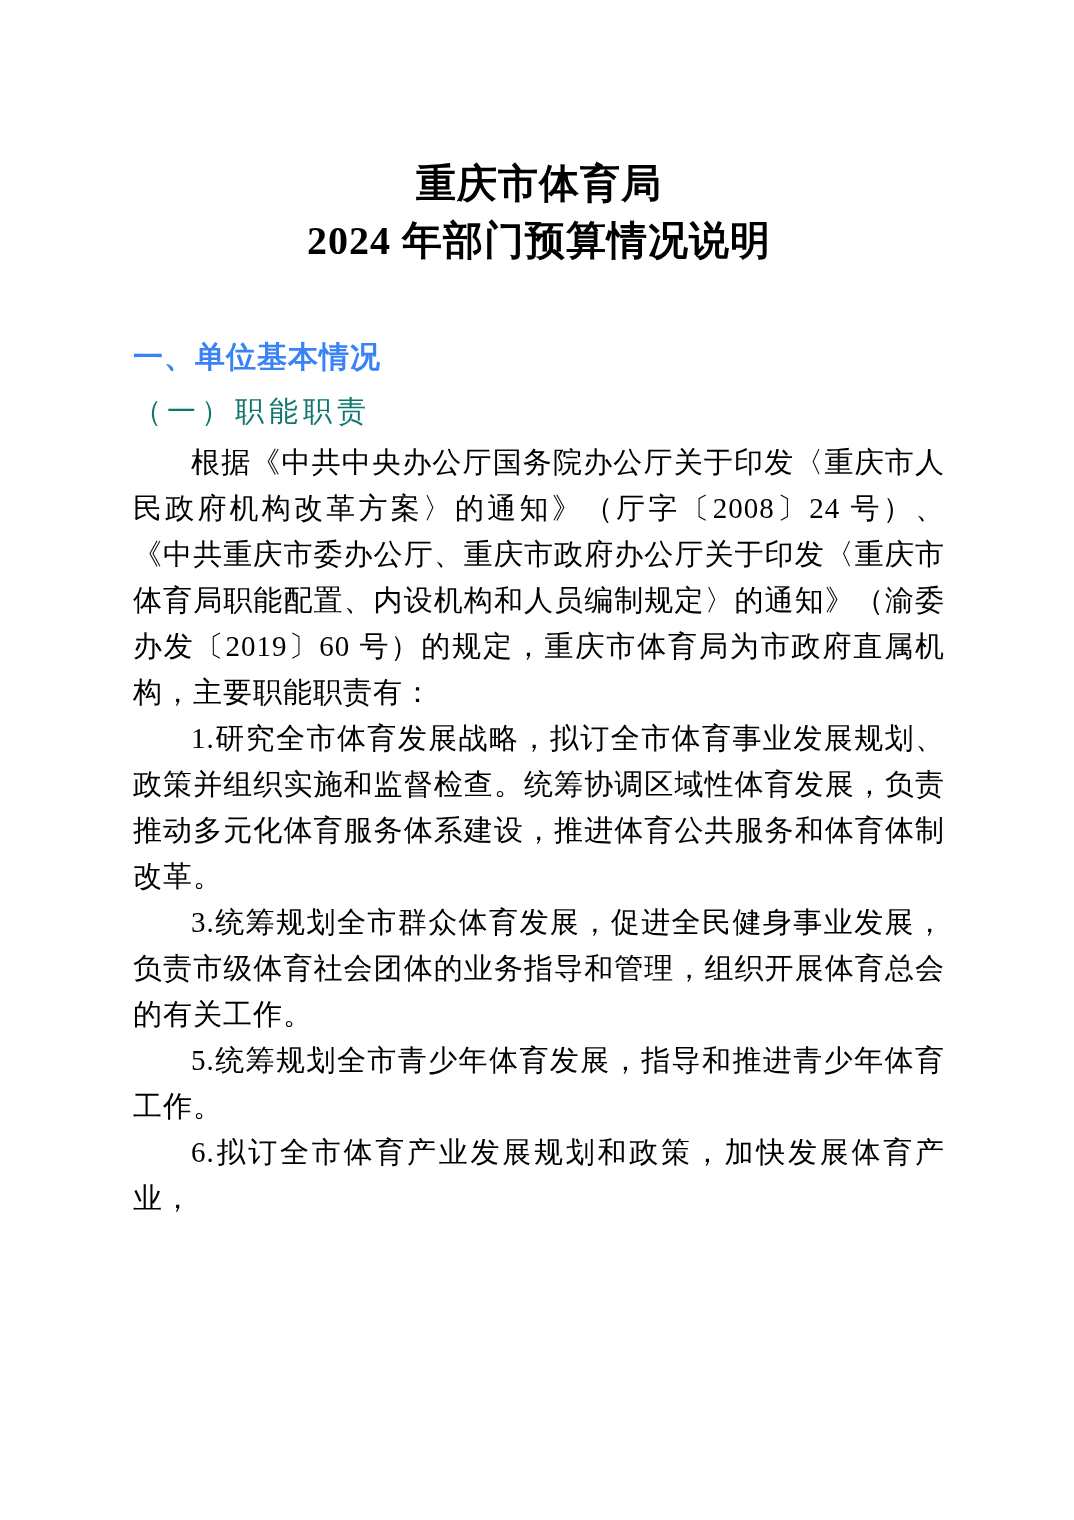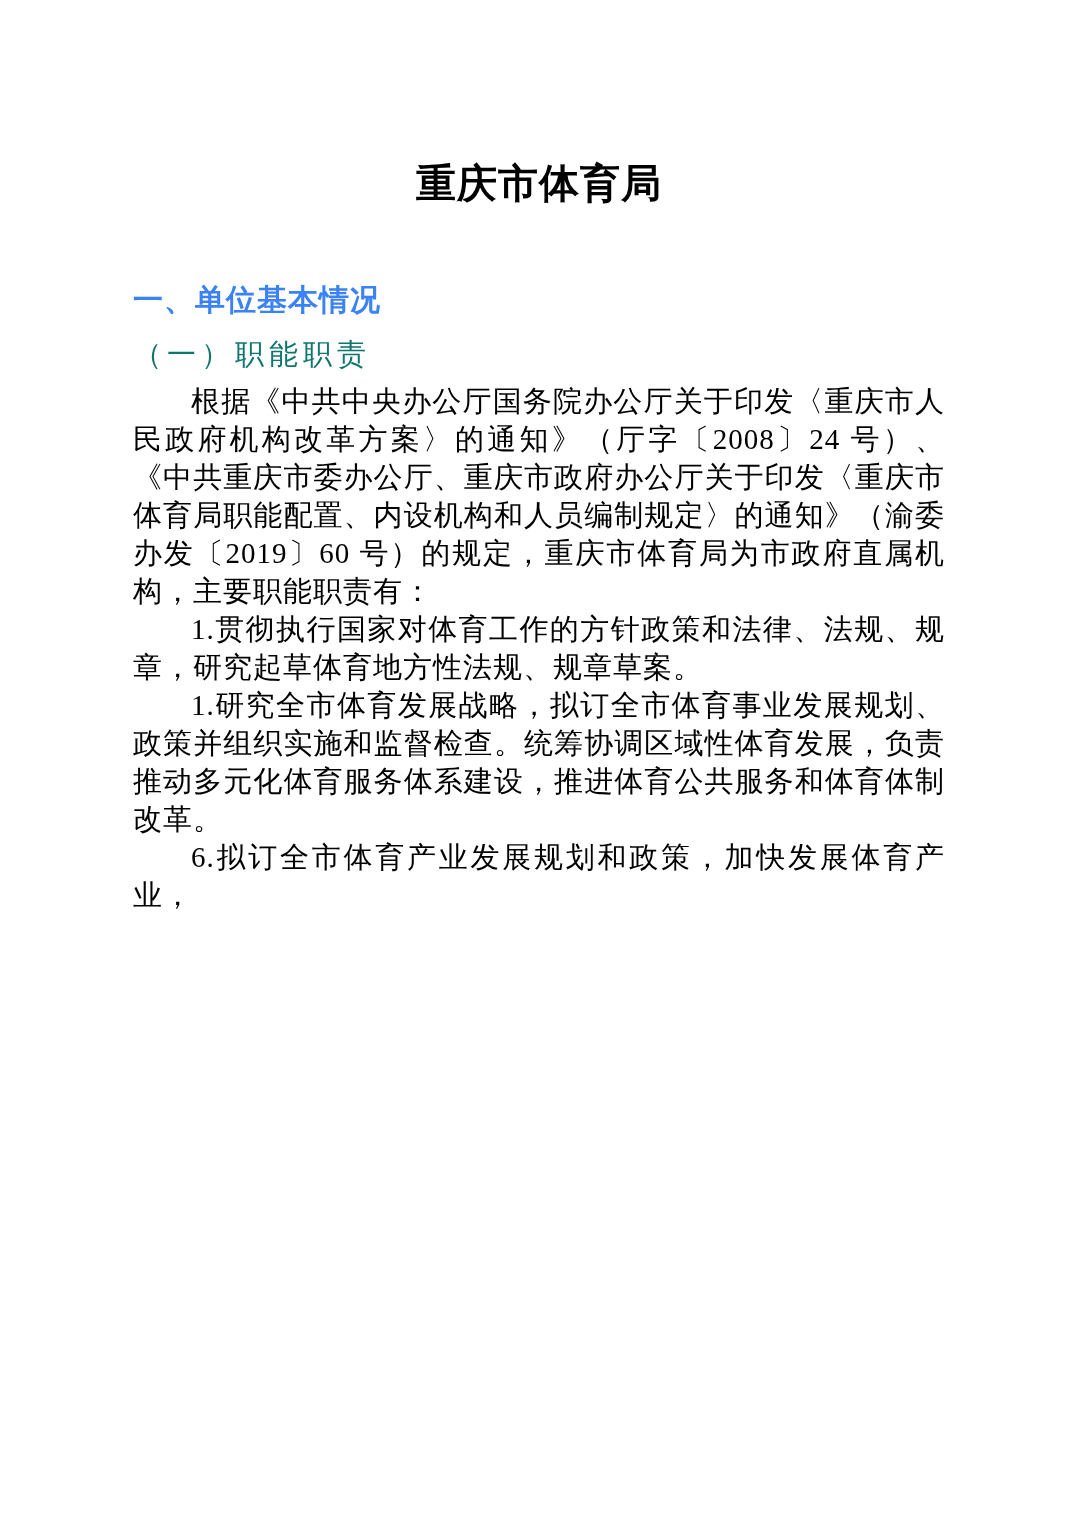--- a/index.html
+++ b/index.html
@@ -54,43 +54,45 @@
     font-weight: normal;
     font-size: 29px;
     line-height: 55px;
     letter-spacing: 5px;
     color: #0f766e;
   }
   .body-text p {
     margin: 0;
     font-family: "Liberation Serif", "DejaVu Serif", serif;
     font-size: 29px;
-    line-height: 38px;
+    line-height: 46px;
     letter-spacing: 1px;
     text-align: justify;
     text-justify: inter-ideograph;
     text-indent: 58px;
     color: #000000;
   }
 </style>
 </head>
 <body>
 
 <div class="doc-page">
   <div class="doc-content">
 
     <h1 class="doc-title">
       <span class="title-line">重庆市体育局</span>
+      <span class="title-line">2024 年部门预算情况说明</span>
     </h1>
 
     <div class="section-heading">一、单位基本情况</div>
 
     <div class="sub-heading">（一）职能职责</div>
 
     <div class="body-text">
       <p>根据《中共中央办公厅国务院办公厅关于印发〈重庆市人民政府机构改革方案〉的通知》（厅字〔2008〕24 号）、《中共重庆市委办公厅、重庆市政府办公厅关于印发〈重庆市体育局职能配置、内设机构和人员编制规定〉的通知》（渝委办发〔2019〕60 号）的规定，重庆市体育局为市政府直属机构，主要职能职责有：</p>
-      <p>1.贯彻执行国家对体育工作的方针政策和法律、法规、规章，研究起草体育地方性法规、规章草案。</p>
       <p>1.研究全市体育发展战略，拟订全市体育事业发展规划、政策并组织实施和监督检查。统筹协调区域性体育发展，负责推动多元化体育服务体系建设，推进体育公共服务和体育体制改革。</p>
+      <p>3.统筹规划全市群众体育发展，促进全民健身事业发展，负责市级体育社会团体的业务指导和管理，组织开展体育总会的有关工作。</p>
+      <p>5.统筹规划全市青少年体育发展，指导和推进青少年体育工作。</p>
       <p>6.拟订全市体育产业发展规划和政策，加快发展体育产业，</p>
     </div>
 
   </div>
 </div>
 
 </body></html>

